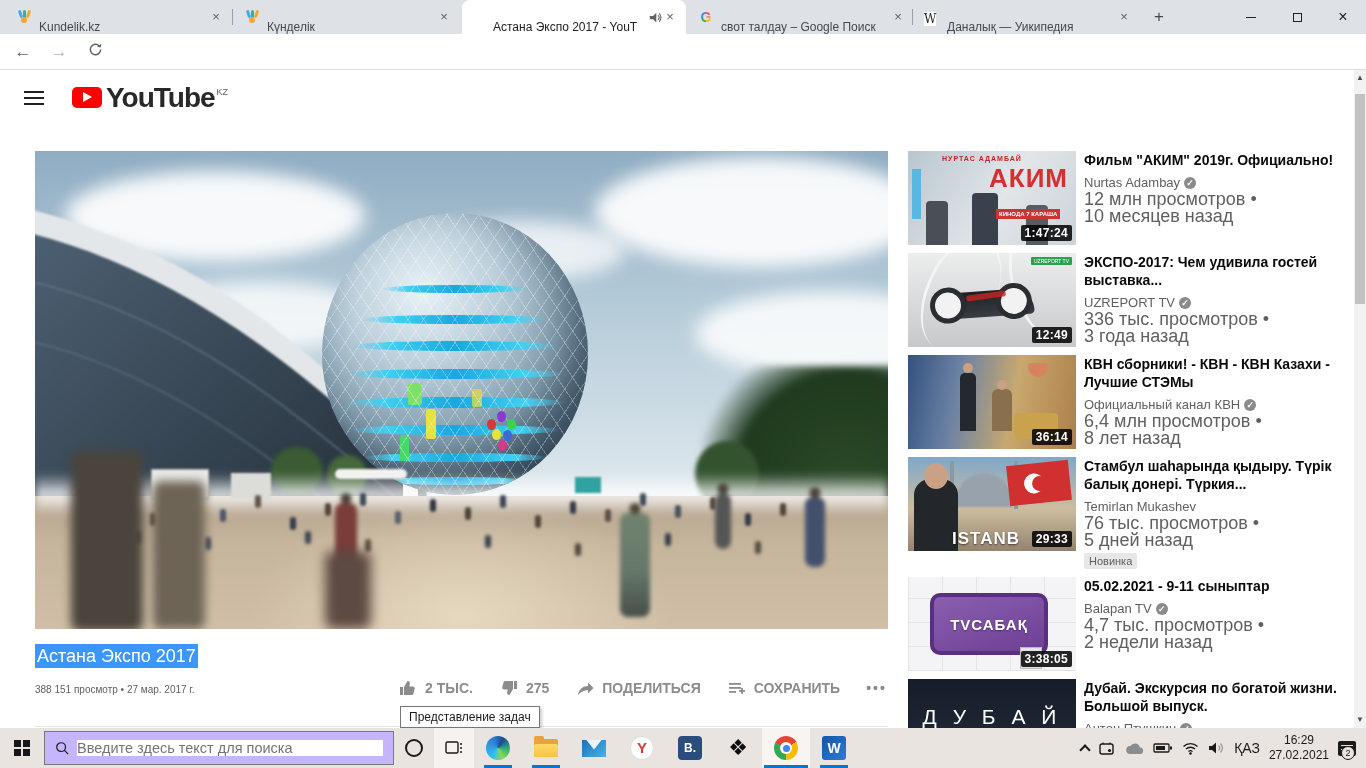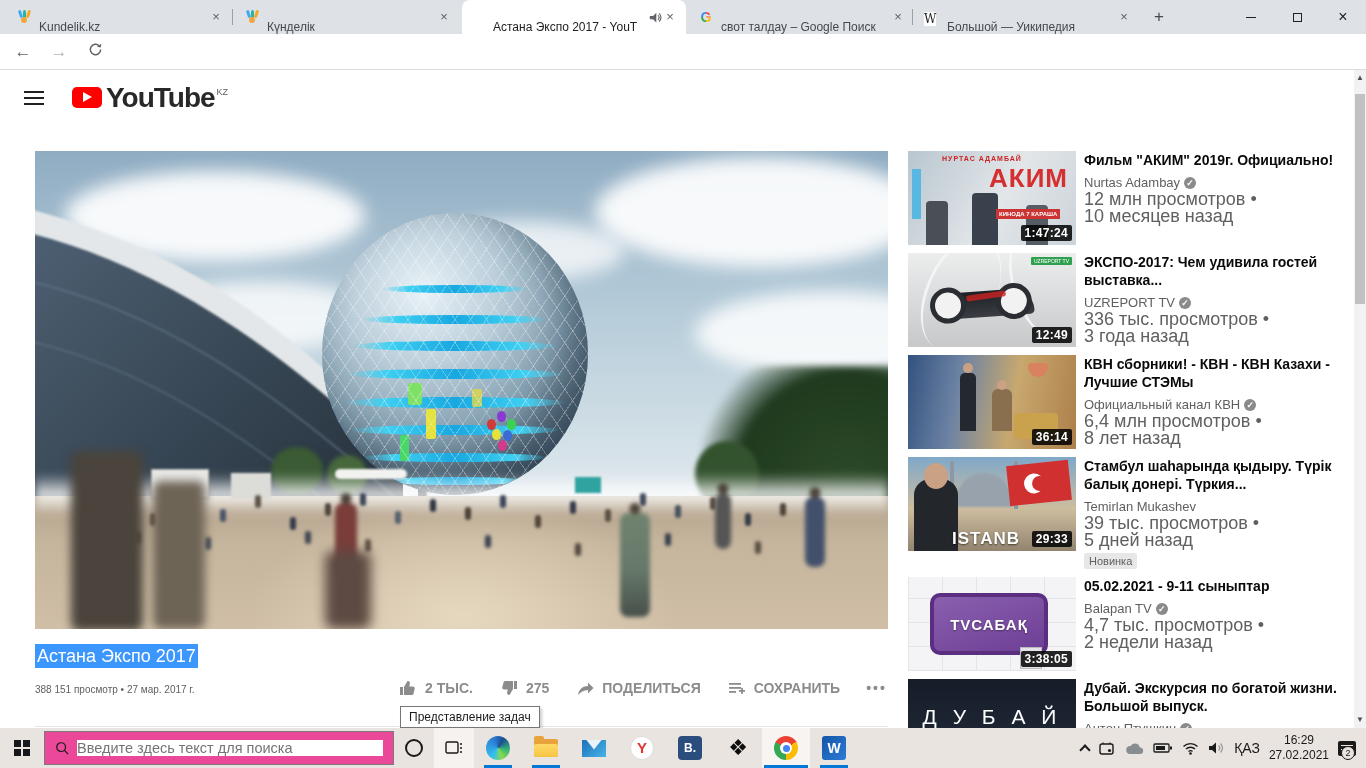--- a/index.html
+++ b/index.html
@@ -166,21 +166,21 @@
   
   .sb-track { position:absolute; left:1354px; top:70px; width:12px; height:658px; background:#f2f2f2; }
   .sb-arrow { position:absolute; left:0; width:12px; height:12px; font-size:8px; color:#505050; text-align:center; line-height:12px; }
   .sb-thumb { position:absolute; left:1px; top:24px; width:10px; height:210px; background:#c1c1c1; }
 
   
   .taskbar { position:absolute; left:0; top:728px; width:1366px; height:40px; background:#e9e4e0; display:flex; align-items:center; z-index:20; }
   .startbtn { width:44px; height:40px; display:flex; align-items:center; justify-content:center; cursor:pointer; }
   .winlogo { width:16px; height:16px; display:grid; grid-template-columns:7px 7px; grid-template-rows:7px 7px; gap:1.5px; }
   .winlogo i { background:#15171a; }
-  .tsearch { width:350px; height:34px; background:#ec4899; border:1px solid #7a7a7a; display:flex; align-items:center; padding:0 10px; gap:8px; }
+  .tsearch { width:350px; height:34px; background:#c4b5fd; border:1px solid #7a7a7a; display:flex; align-items:center; padding:0 10px; gap:8px; }
   .tsearch input { border:none; outline:none; flex:1; font-size:14.5px; color:#444; font-family:inherit; }
   .tbtn { width:40px; height:40px; display:flex; align-items:center; justify-content:center; cursor:pointer; }
   .tbtn.hover { background:#f6f2ef; }
   .cortana { width:18px; height:18px; border-radius:50%; border:2px solid #1a1a1a; }
   .appbtn { width:48px; height:40px; display:flex; align-items:center; justify-content:center; position:relative; cursor:pointer; }
   .appbtn.open::after { content:""; position:absolute; bottom:0; left:10px; width:28px; height:3px; background:#0078d7; }
   .appbtn.active { background:#f8f4f1; }
   .appbtn.active::after { left:2px; width:44px; }
   .edge-i { width:24px; height:24px; border-radius:50%; background:conic-gradient(from 210deg,#35c1f1,#2b7cd3 35%,#1b4c8f 50%,#38b776 70%,#8bd94a 85%,#35c1f1); }
   .fold-i { position:relative; width:24px; height:18px; }
@@ -244,21 +244,21 @@
     <div class="tab" style="left:690px;">
       <span class="favic">
           <span class="g-fav" style="display:block;width:16px;height:16px;">G</span>
         </span>
       <span class="ttl">свот талдау – Google Поиск</span>
       <span class="x">×</span>
     </div>
     <div class="tabsep" style="left:912px;"></div>
     <div class="tab" style="left:916px;">
       <span class="favic"><span class="wiki-fav">W</span></span>
-      <span class="ttl">Большой — Уикипедия</span>
+      <span class="ttl">Даналық — Уикипедия</span>
       <span class="x">×</span>
     </div>
     <div class="newtab">+</div>
     <div class="wctl" style="right:92px;">
         <span class="min-bar"></span>
       </div>
     <div class="wctl" style="right:46px;">
         <span class="rest"></span>
       </div>
     <div class="wctl" style="right:0;" style2="">×</div>
@@ -562,21 +562,21 @@
           <div class="flagtr"></div>
             <div class="man"></div>
           <div class="t-big">ISTANB</div>
           <span class="dur">29:33</span>
         </div>
         <div class="sbd">
           <div class="sbt">Стамбул шаһарында қыдыру. Түрік балық донері. Түркия...</div>
           <div class="sbc">
               <span>Temirlan Mukashev</span>
             </div>
-          <div class="sbm">39 тыс. просмотров •</div>
+          <div class="sbm">76 тыс. просмотров •</div>
           <div class="sbm">5 дней назад</div>
           <span class="newb">Новинка</span>
         </div>
       </div>
 
       <div class="sbi">
         <div class="thumb th5">
           <div class="tiles"></div>
           <div class="board">TVСАБАҚ</div>
           <div class="pres"></div>

